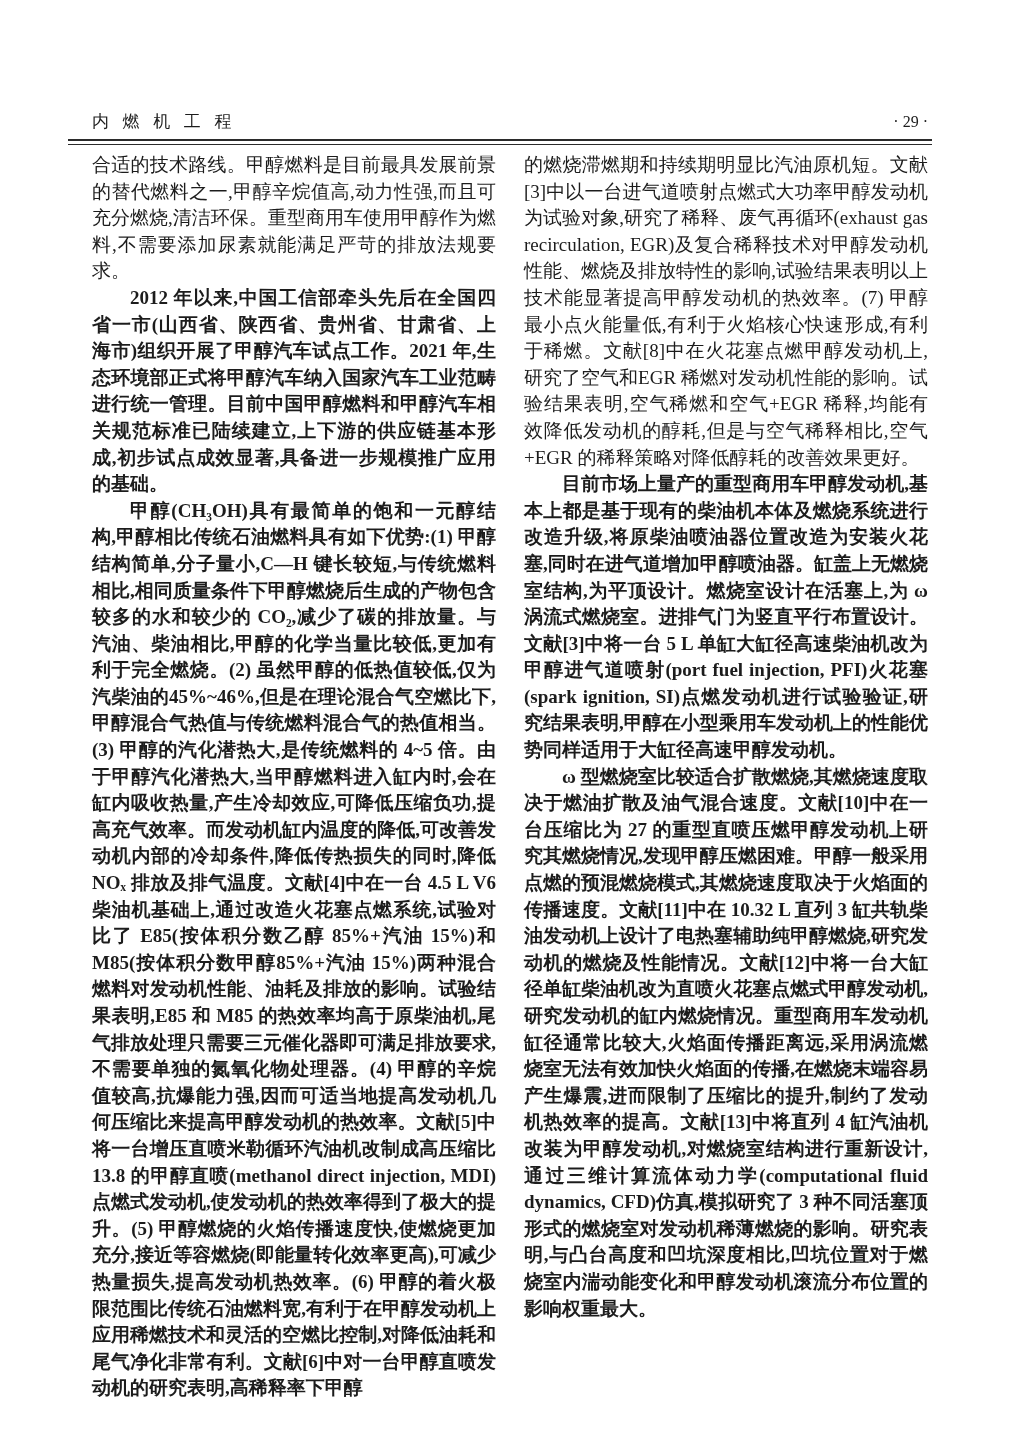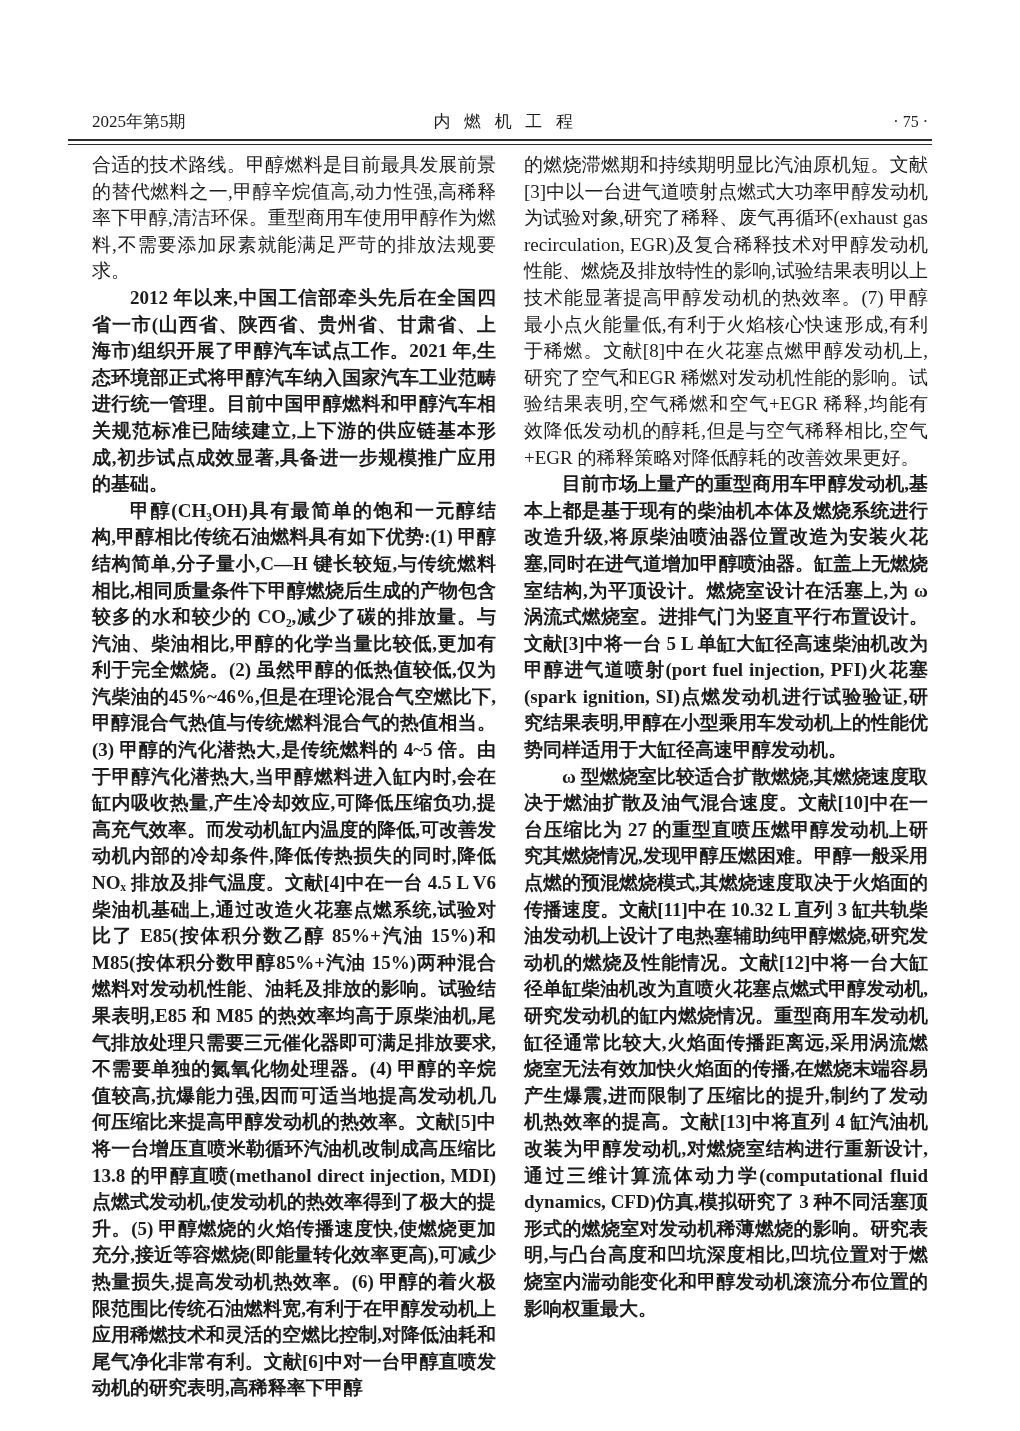--- a/index.html
+++ b/index.html
@@ -45,31 +45,30 @@
   }
   .column p { margin: 0; }
   .column p.indent { text-indent: 2em; font-weight: bold; }
 </style>
 </head>
 <body>
 
 <div class="page">
 
   <div class="page-header">
-    <span class="h-left">2025年第5期</span>
     <span class="h-center">内燃机工程</span>
-    <span class="h-right">· 75 ·</span>
+    <span class="h-right">· 29 ·</span>
   </div>
 
   <div class="header-rule"></div>
 
   <div class="article-body">
     <div class="column">
 
-        <p>合适的技术路线。甲醇燃料是目前最具发展前景的替代燃料之一,甲醇辛烷值高,动力性强,高稀释率下甲醇,清洁环保。重型商用车使用甲醇作为燃料,不需要添加尿素就能满足严苛的排放法规要求。</p>
+        <p>合适的技术路线。甲醇燃料是目前最具发展前景的替代燃料之一,甲醇辛烷值高,动力性强,而且可充分燃烧,清洁环保。重型商用车使用甲醇作为燃料,不需要添加尿素就能满足严苛的排放法规要求。</p>
 
         <p class="indent">2012 年以来,中国工信部牵头先后在全国四省一市(山西省、陕西省、贵州省、甘肃省、上海市)组织开展了甲醇汽车试点工作。2021 年,生态环境部正式将甲醇汽车纳入国家汽车工业范畴进行统一管理。目前中国甲醇燃料和甲醇汽车相关规范标准已陆续建立,上下游的供应链基本形成,初步试点成效显著,具备进一步规模推广应用的基础。</p>
 
         <p class="indent">甲醇(CH₃OH)具有最简单的饱和一元醇结构,甲醇相比传统石油燃料具有如下优势:(1) 甲醇结构简单,分子量小,C—H 键长较短,与传统燃料相比,相同质量条件下甲醇燃烧后生成的产物包含较多的水和较少的 CO₂,减少了碳的排放量。与汽油、柴油相比,甲醇的化学当量比较低,更加有利于完全燃烧。(2) 虽然甲醇的低热值较低,仅为汽柴油的45%~46%,但是在理论混合气空燃比下,甲醇混合气热值与传统燃料混合气的热值相当。(3) 甲醇的汽化潜热大,是传统燃料的 4~5 倍。由于甲醇汽化潜热大,当甲醇燃料进入缸内时,会在缸内吸收热量,产生冷却效应,可降低压缩负功,提高充气效率。而发动机缸内温度的降低,可改善发动机内部的冷却条件,降低传热损失的同时,降低 NOₓ 排放及排气温度。文献[4]中在一台 4.5 L V6 柴油机基础上,通过改造火花塞点燃系统,试验对比了 E85(按体积分数乙醇 85%+汽油 15%)和 M85(按体积分数甲醇85%+汽油 15%)两种混合燃料对发动机性能、油耗及排放的影响。试验结果表明,E85 和 M85 的热效率均高于原柴油机,尾气排放处理只需要三元催化器即可满足排放要求,不需要单独的氮氧化物处理器。(4) 甲醇的辛烷值较高,抗爆能力强,因而可适当地提高发动机几何压缩比来提高甲醇发动机的热效率。文献[5]中将一台增压直喷米勒循环汽油机改制成高压缩比 13.8 的甲醇直喷(methanol direct injection, MDI)点燃式发动机,使发动机的热效率得到了极大的提升。(5) 甲醇燃烧的火焰传播速度快,使燃烧更加充分,接近等容燃烧(即能量转化效率更高),可减少热量损失,提高发动机热效率。(6) 甲醇的着火极限范围比传统石油燃料宽,有利于在甲醇发动机上应用稀燃技术和灵活的空燃比控制,对降低油耗和尾气净化非常有利。文献[6]中对一台甲醇直喷发动机的研究表明,高稀释率下甲醇</p>
       </div>
     <div class="column">
 
         <p>的燃烧滞燃期和持续期明显比汽油原机短。文献[3]中以一台进气道喷射点燃式大功率甲醇发动机为试验对象,研究了稀释、废气再循环(exhaust gas recirculation, EGR)及复合稀释技术对甲醇发动机性能、燃烧及排放特性的影响,试验结果表明以上技术能显著提高甲醇发动机的热效率。(7) 甲醇最小点火能量低,有利于火焰核心快速形成,有利于稀燃。文献[8]中在火花塞点燃甲醇发动机上,研究了空气和EGR 稀燃对发动机性能的影响。试验结果表明,空气稀燃和空气+EGR 稀释,均能有效降低发动机的醇耗,但是与空气稀释相比,空气+EGR 的稀释策略对降低醇耗的改善效果更好。</p>
 
         <p class="indent">目前市场上量产的重型商用车甲醇发动机,基本上都是基于现有的柴油机本体及燃烧系统进行改造升级,将原柴油喷油器位置改造为安装火花塞,同时在进气道增加甲醇喷油器。缸盖上无燃烧室结构,为平顶设计。燃烧室设计在活塞上,为 ω 涡流式燃烧室。进排气门为竖直平行布置设计。文献[3]中将一台 5 L 单缸大缸径高速柴油机改为甲醇进气道喷射(port fuel injection, PFI)火花塞(spark ignition, SI)点燃发动机进行试验验证,研究结果表明,甲醇在小型乘用车发动机上的性能优势同样适用于大缸径高速甲醇发动机。</p>

